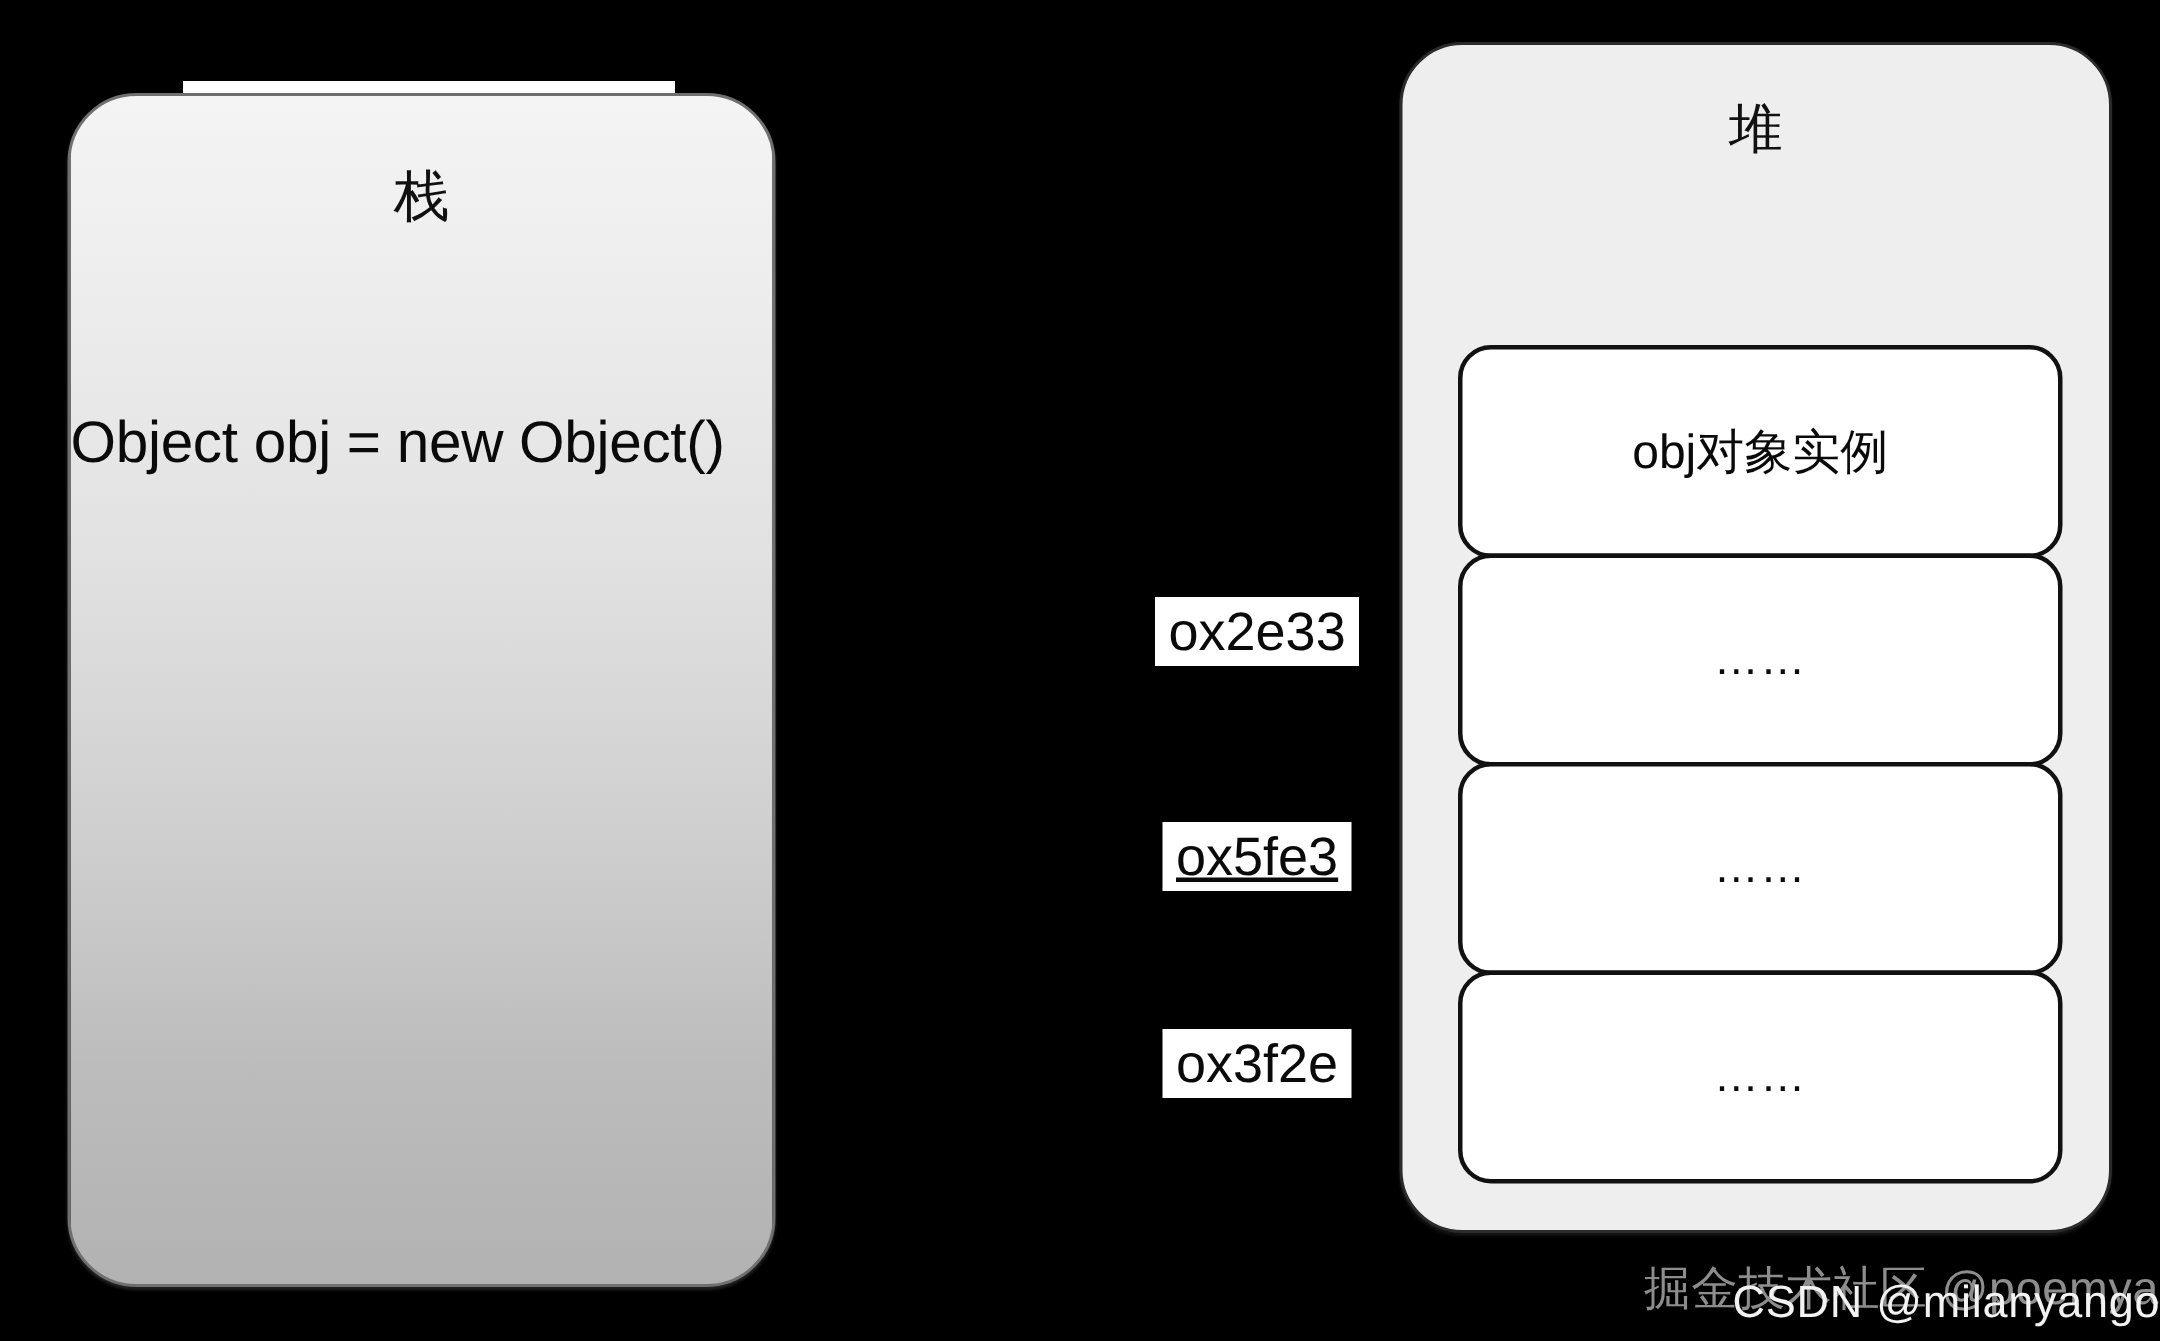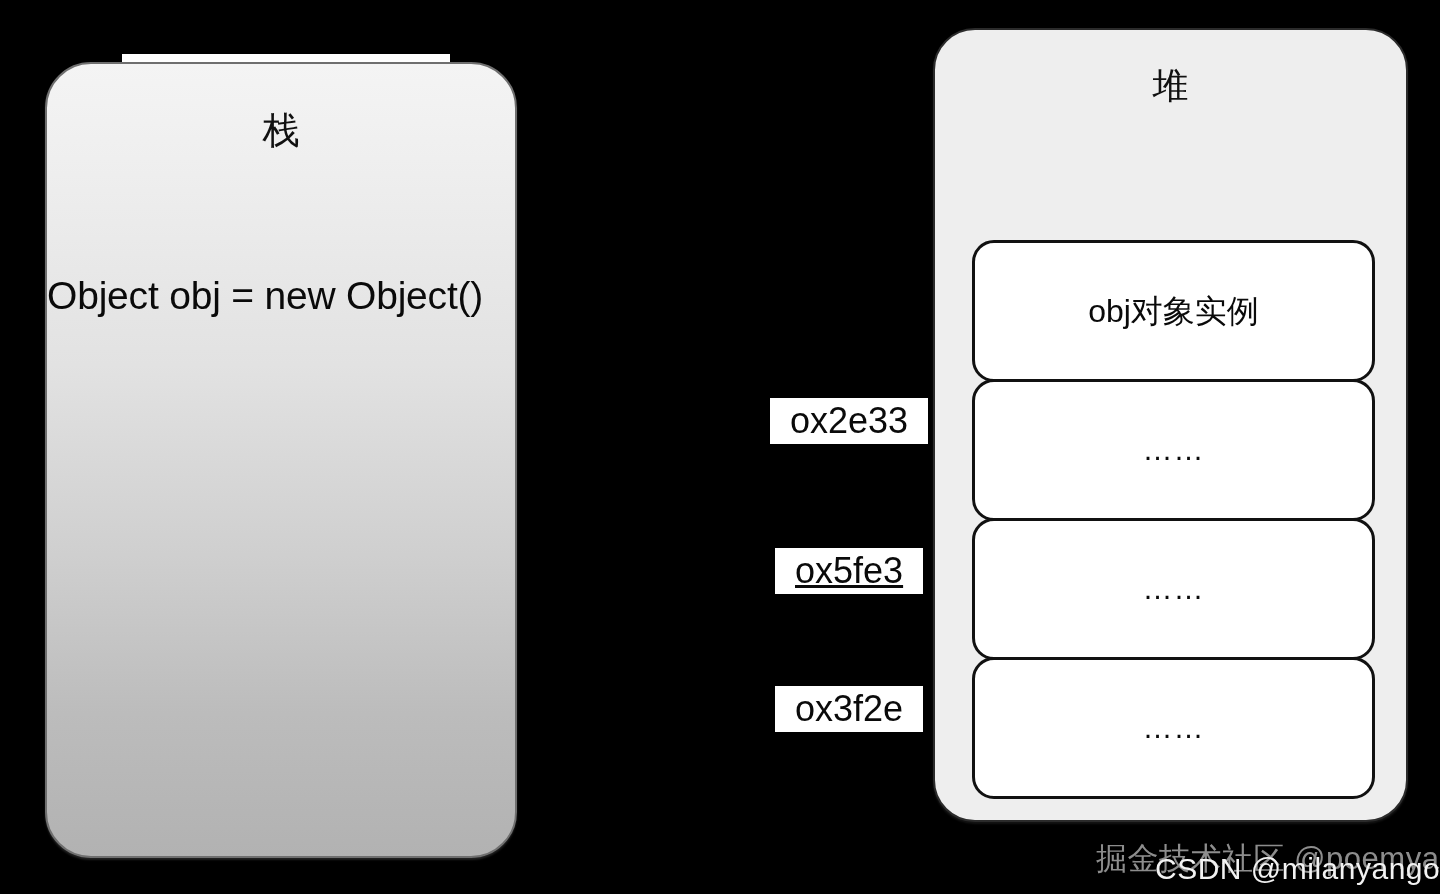--- a/index.html
+++ b/index.html
@@ -93,39 +93,39 @@
     height: 142px;
     border: 3px solid #111111;
     border-radius: 22px;
     background: #ffffff;
     box-sizing: border-box;
     display: flex;
     align-items: center;
     justify-content: center;
     margin-top: -3px;
   }
-  .heap-slot:first-child { margin-top: 10px; }
+  .heap-slot:first-child { margin-top: 0; }
   .heap-slot-label {
     font-size: 32px;
     color: #0a0a0a;
     line-height: 1;
   }
   .heap-slot-label.dots {
     font-size: 30px;
     letter-spacing: 1px;
   }
 
   
   .addr-label {
     position: absolute;
     background: #ffffff;
     color: #0a0a0a;
     font-size: 36px;
     line-height: 1.12;
-    padding: 3px 20px;
+    padding: 3px 9px;
     white-space: nowrap;
   }
   #addr-0 { left: 770px; top: 398px; }
   #addr-1 { left: 775px; top: 548px; text-decoration: underline; }
   #addr-2 { left: 775px; top: 686px; text-align: right; }
 
   
   #watermark-juejin {
     position: absolute;
     left: 1096px;

